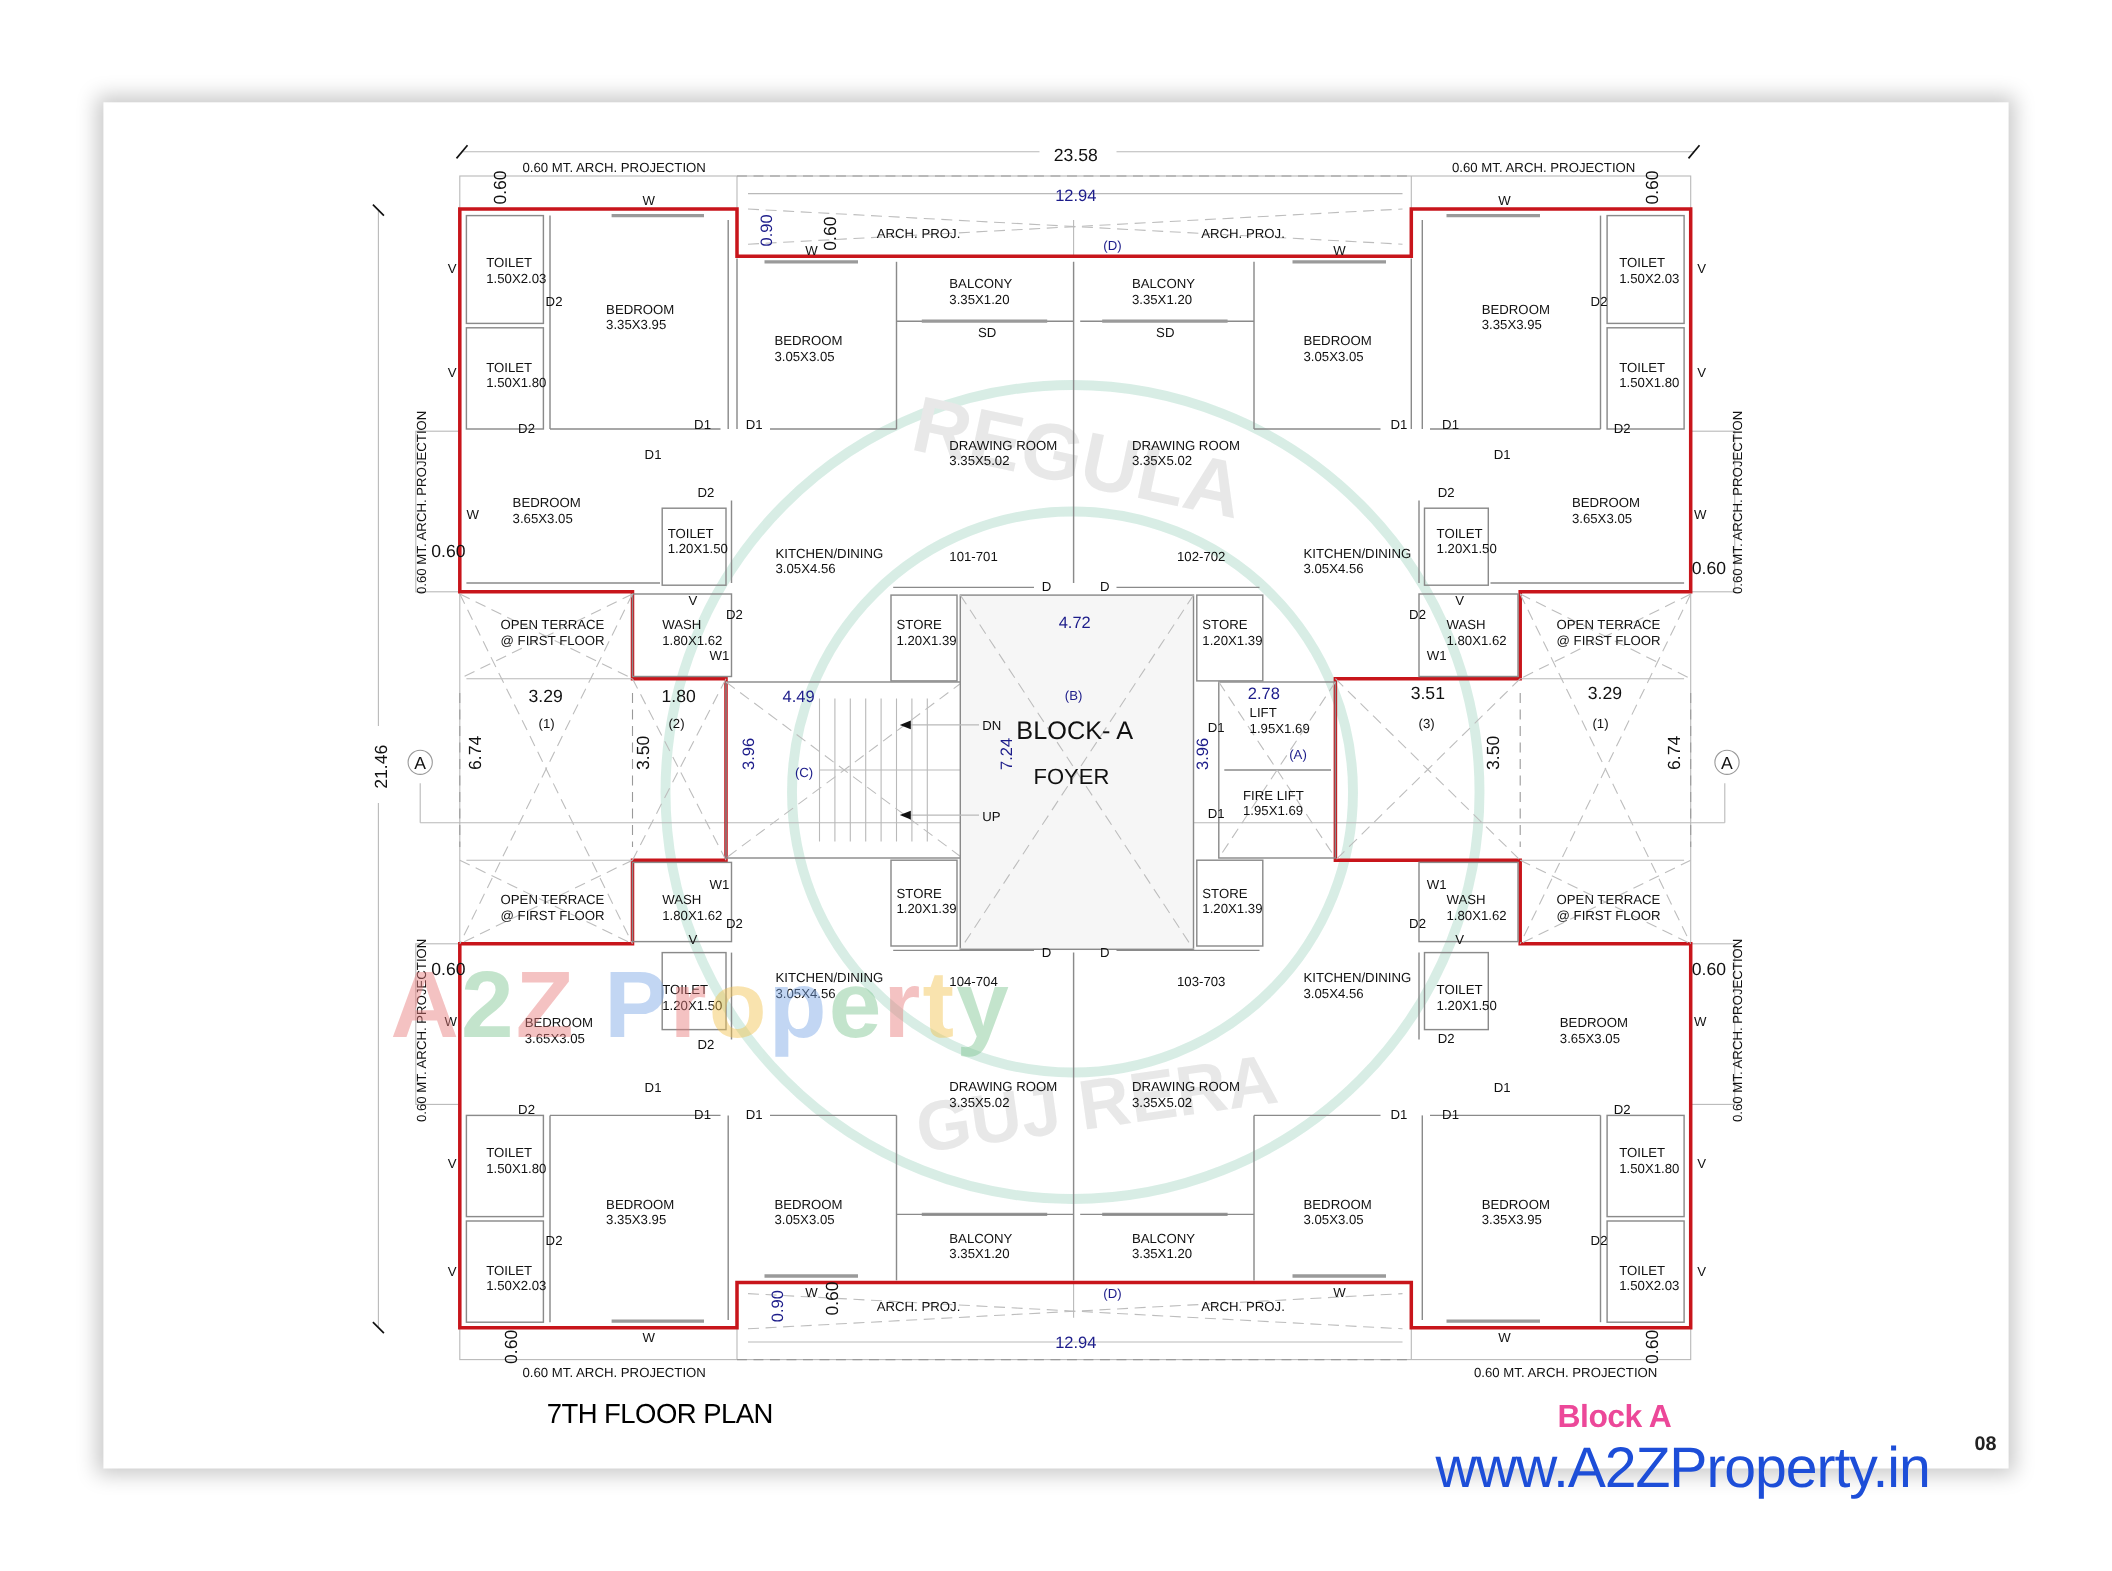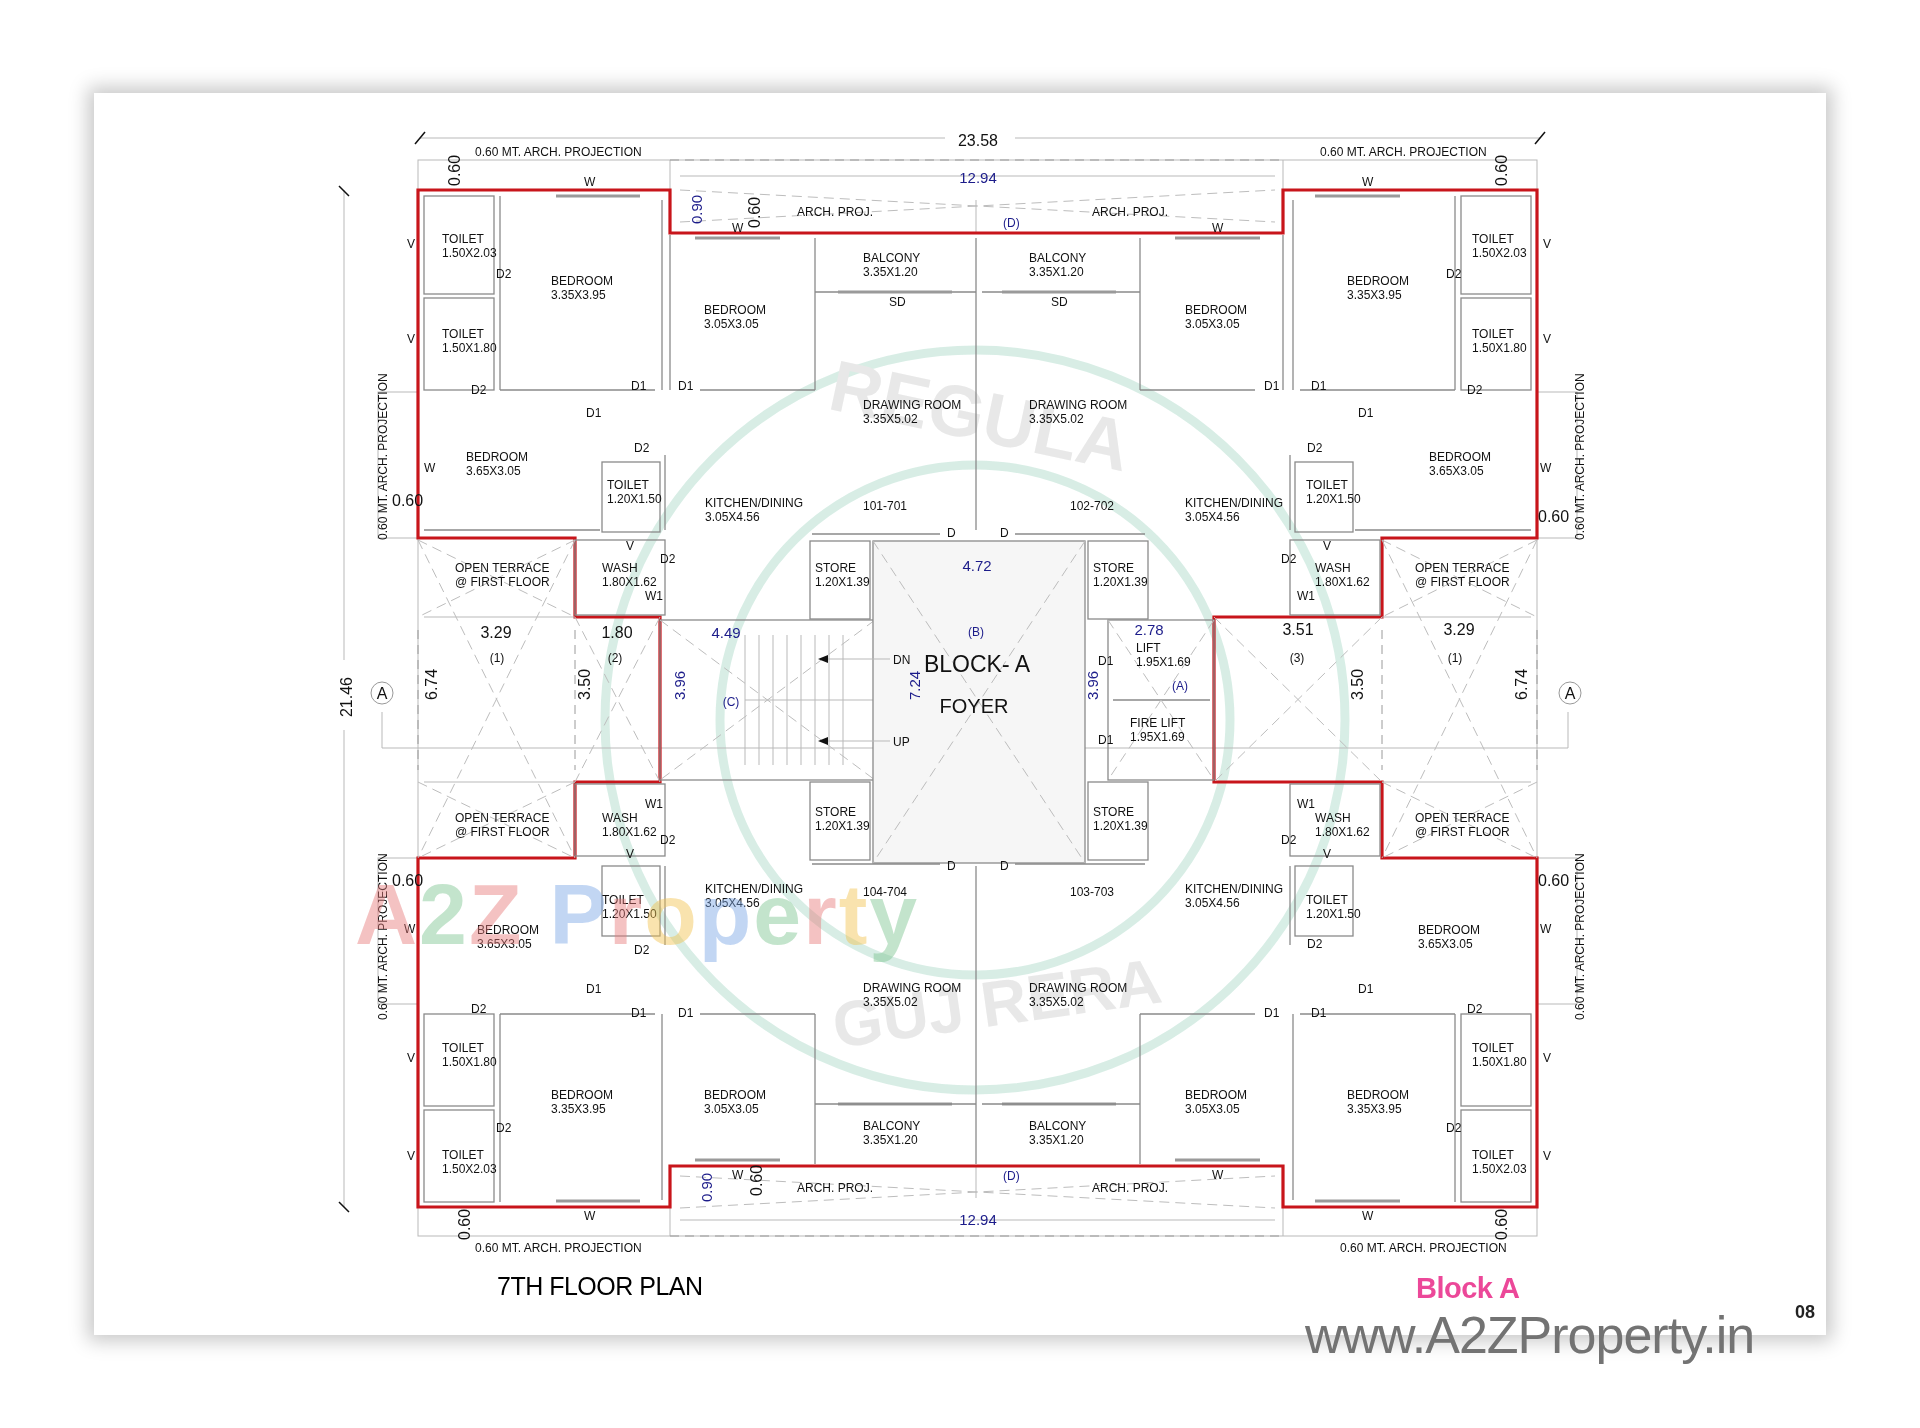--- a/index.html
+++ b/index.html
@@ -13,21 +13,21 @@
   .tag{font-family:"Liberation Sans",sans-serif;font-size:12px;fill:#1c1c8a;}
   .wall{stroke:#8a8a8a;stroke-width:1.3;fill:none;}
   .thin{stroke:#b9b9b9;stroke-width:1;fill:none;}
   .dash{stroke:#9a9a9a;stroke-width:1;fill:none;stroke-dasharray:9 6;}
   .cross{stroke:#bdbdbd;stroke-width:1;fill:none;stroke-dasharray:10 6;}
   .red{stroke:#c8151b;stroke-width:3.2;fill:none;}
   .win{stroke:#9a9a9a;stroke-width:3;fill:none;}
   #title{position:absolute;left:497px;top:1272px;font-size:25px;color:#000000;letter-spacing:-0.5px;}
   #block{position:absolute;left:1416px;top:1272px;font-size:29px;font-weight:bold;color:#ec4899;letter-spacing:-0.5px;}
   #pageno{position:absolute;left:1795px;top:1302px;font-size:18px;font-weight:bold;color:#222;}
-  #wm-url{position:absolute;left:1305px;top:1305px;font-size:52px;color:#737373;letter-spacing:-1px;}
+  #wm-url{position:absolute;left:1305px;top:1305px;font-size:52px;color:#1d4ed8;letter-spacing:-1px;}
   #wm-brand{position:absolute;left:355px;top:865px;font-size:86px;font-weight:bold;letter-spacing:2px;opacity:0.45;}
   #wm-brand span{display:inline-block;}
 </style>
 </head>
 <body>
 
 <div id="card"></div>
 
 <svg id="plan" viewBox="0 0 1920 1428" xmlns="http://www.w3.org/2000/svg">
 

